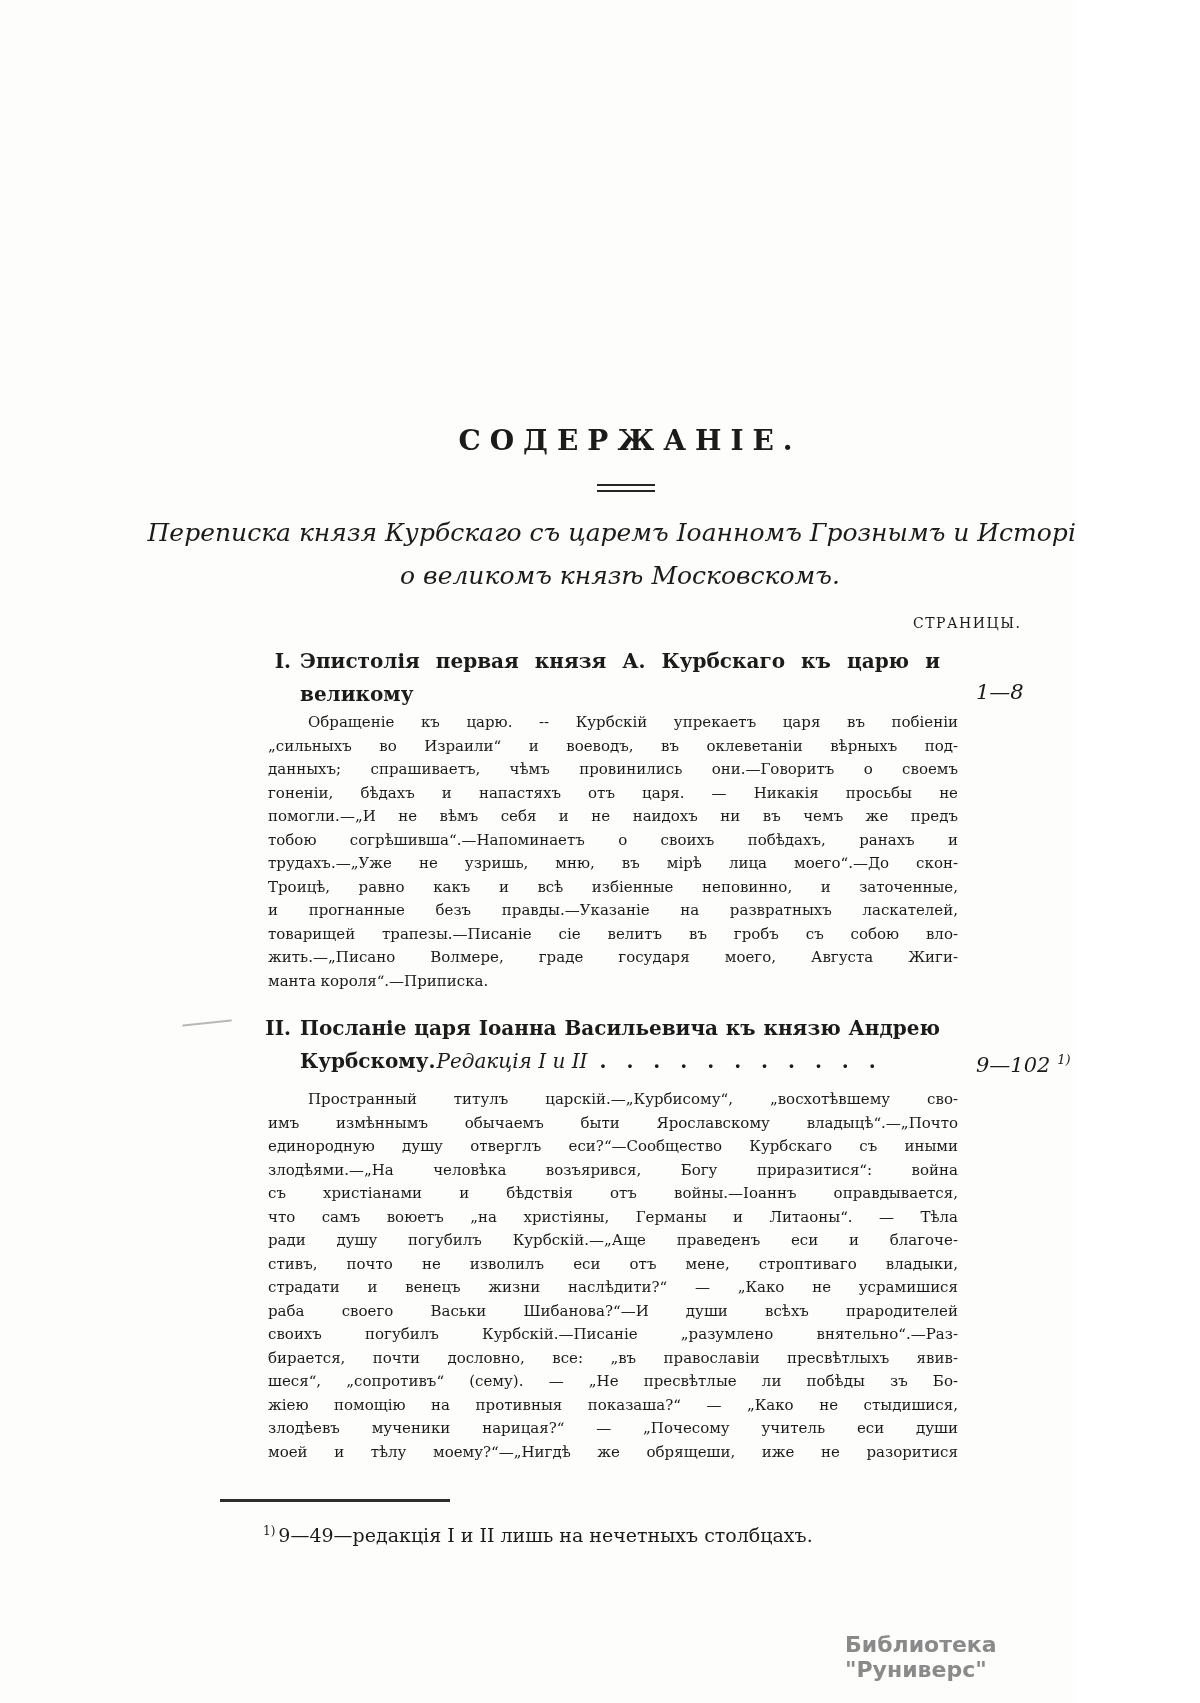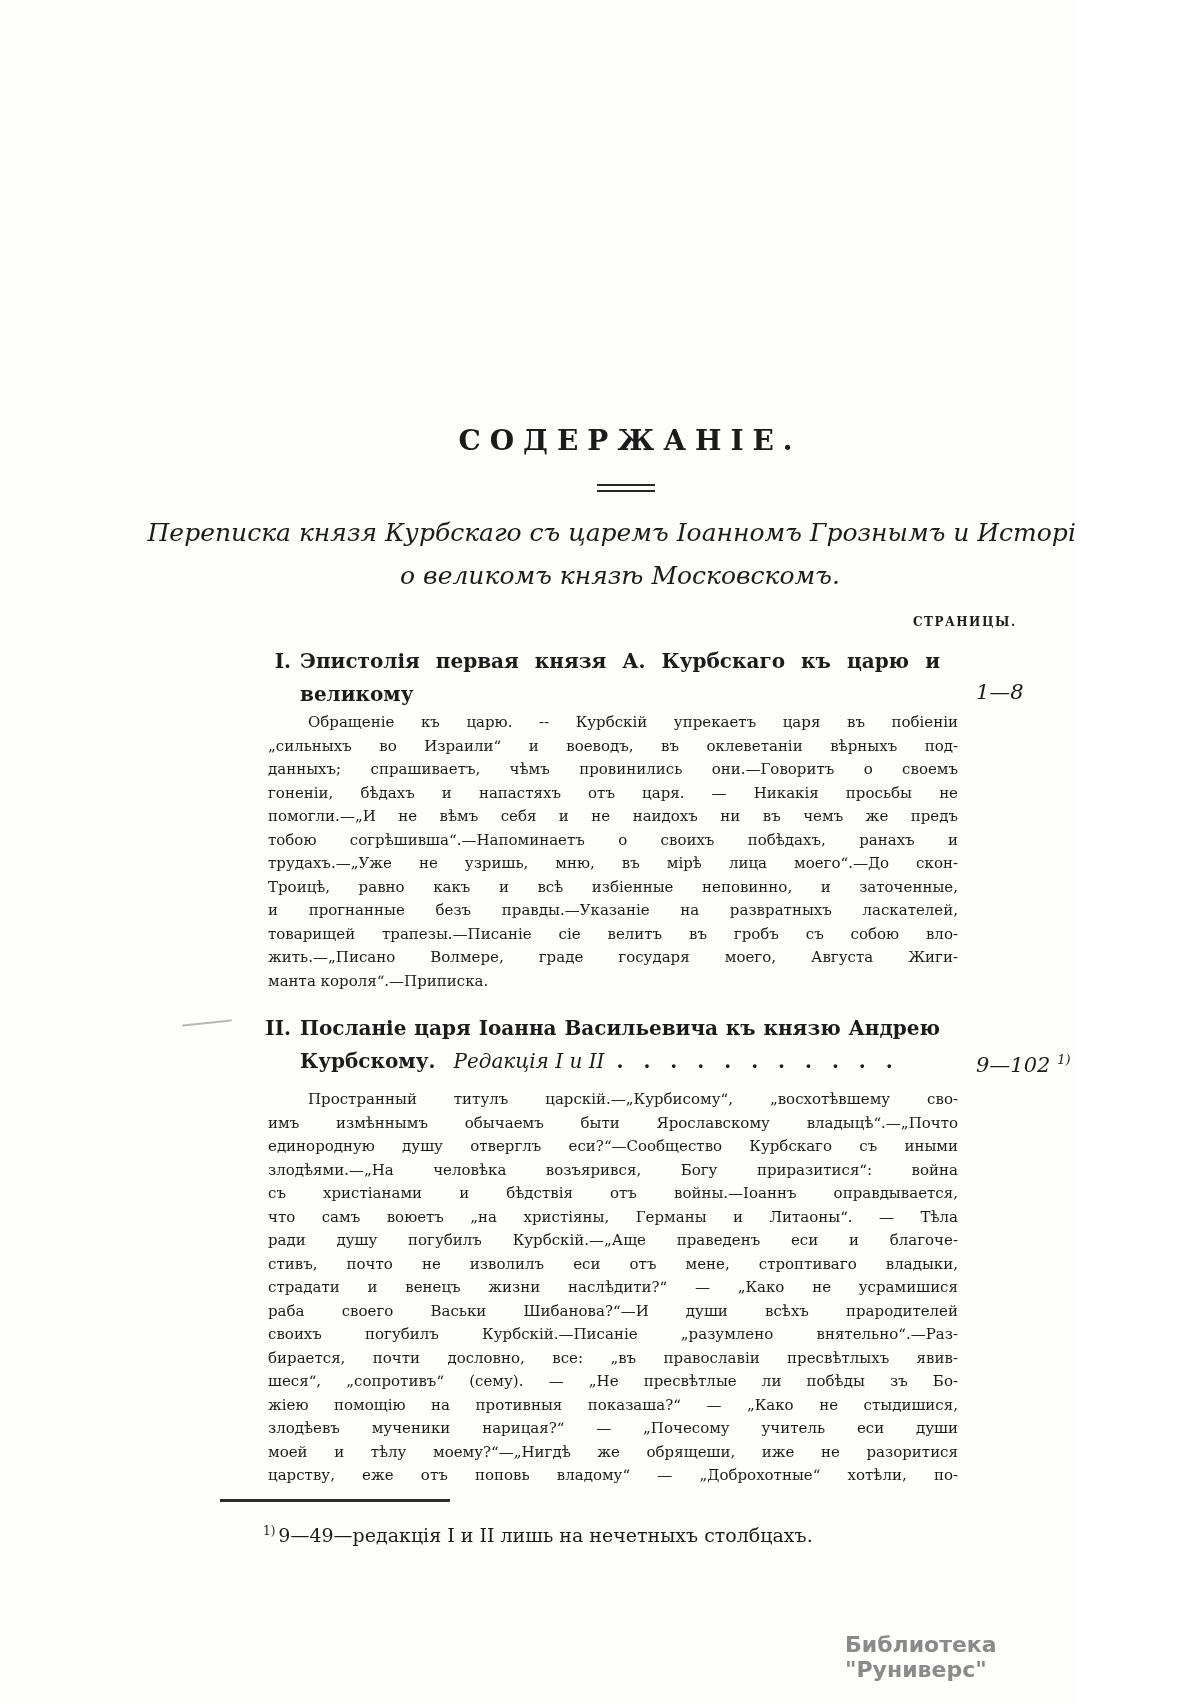--- a/index.html
+++ b/index.html
@@ -33,22 +33,22 @@
     position: absolute;
     top: 511px; left: 20px; width: 1200px;
     text-align: center;
     font-style: italic;
     font-size: 25px;
     line-height: 43px;
   }
   .pages-header {
     position: absolute;
     top: 615px; left: 913px;
-    font-size: 12px;
-    font-weight: bold;
+    font-size: 14px;
+    font-weight: normal;
     letter-spacing: 1.5px;
   }
   .entry {
     position: absolute;
     left: 300px; width: 640px;
   }
   .entry-1 { top: 645px; }
   .entry-2 { top: 1012px; }
   .entry-heading {
     position: relative;
@@ -64,21 +64,21 @@
   .hline1 { text-align: justify; text-align-last: justify; }
   .hline2 { white-space: nowrap; }
   .hline2 .dots {
     word-spacing: 13px;
     margin-left: 12px;
     letter-spacing: 0;
   }
   .hline2 .italic {
     font-style: italic;
     font-weight: normal;
-    margin-left: 18px;
+    margin-left: 1px;
     text-align: center;
   }
   .pagenum {
     position: absolute;
     left: calc(100% + 36px);
     top: 31px;
     font-weight: normal;
     font-size: 21px;
     line-height: 33px;
     white-space: nowrap;
@@ -181,21 +181,20 @@
         <div class="tline">ради душу погубилъ Курбскій.—„Аще праведенъ еси и благоче-</div>
         <div class="tline">стивъ, почто не изволилъ еси отъ мене, строптиваго владыки,</div>
         <div class="tline">страдати и венецъ жизни наслѣдити?“ — „Како не усрамишися</div>
         <div class="tline">раба своего Васьки Шибанова?“—И души всѣхъ прародителей</div>
         <div class="tline">своихъ погубилъ Курбскій.—Писаніе „разумлено внятельно“.—Раз-</div>
         <div class="tline">бирается, почти дословно, все: „въ православіи пресвѣтлыхъ явив-</div>
         <div class="tline">шеся“, „сопротивъ“ (сему). — „Не пресвѣтлые ли побѣды зъ Бо-</div>
         <div class="tline">жіею помощію на противныя показаша?“ — „Како не стыдишися,</div>
         <div class="tline">злодѣевъ мученики нарицая?“ — „Почесому учитель еси души</div>
         <div class="tline">моей и тѣлу моему?“—„Нигдѣ же обрящеши, иже не разоритися</div>
-        <div class="tline">царству, еже отъ поповь владому“ — „Доброхотные“ хотѣли, по-</div>
       </div>
   </section>
 
   <div class="footnote-rule"></div>
 
   <div class="footnote">
     <sup>1)</sup><span>9—49—редакція I и II лишь на нечетныхъ столбцахъ.</span>
   </div>
 
   <div class="pencil-mark"></div>

